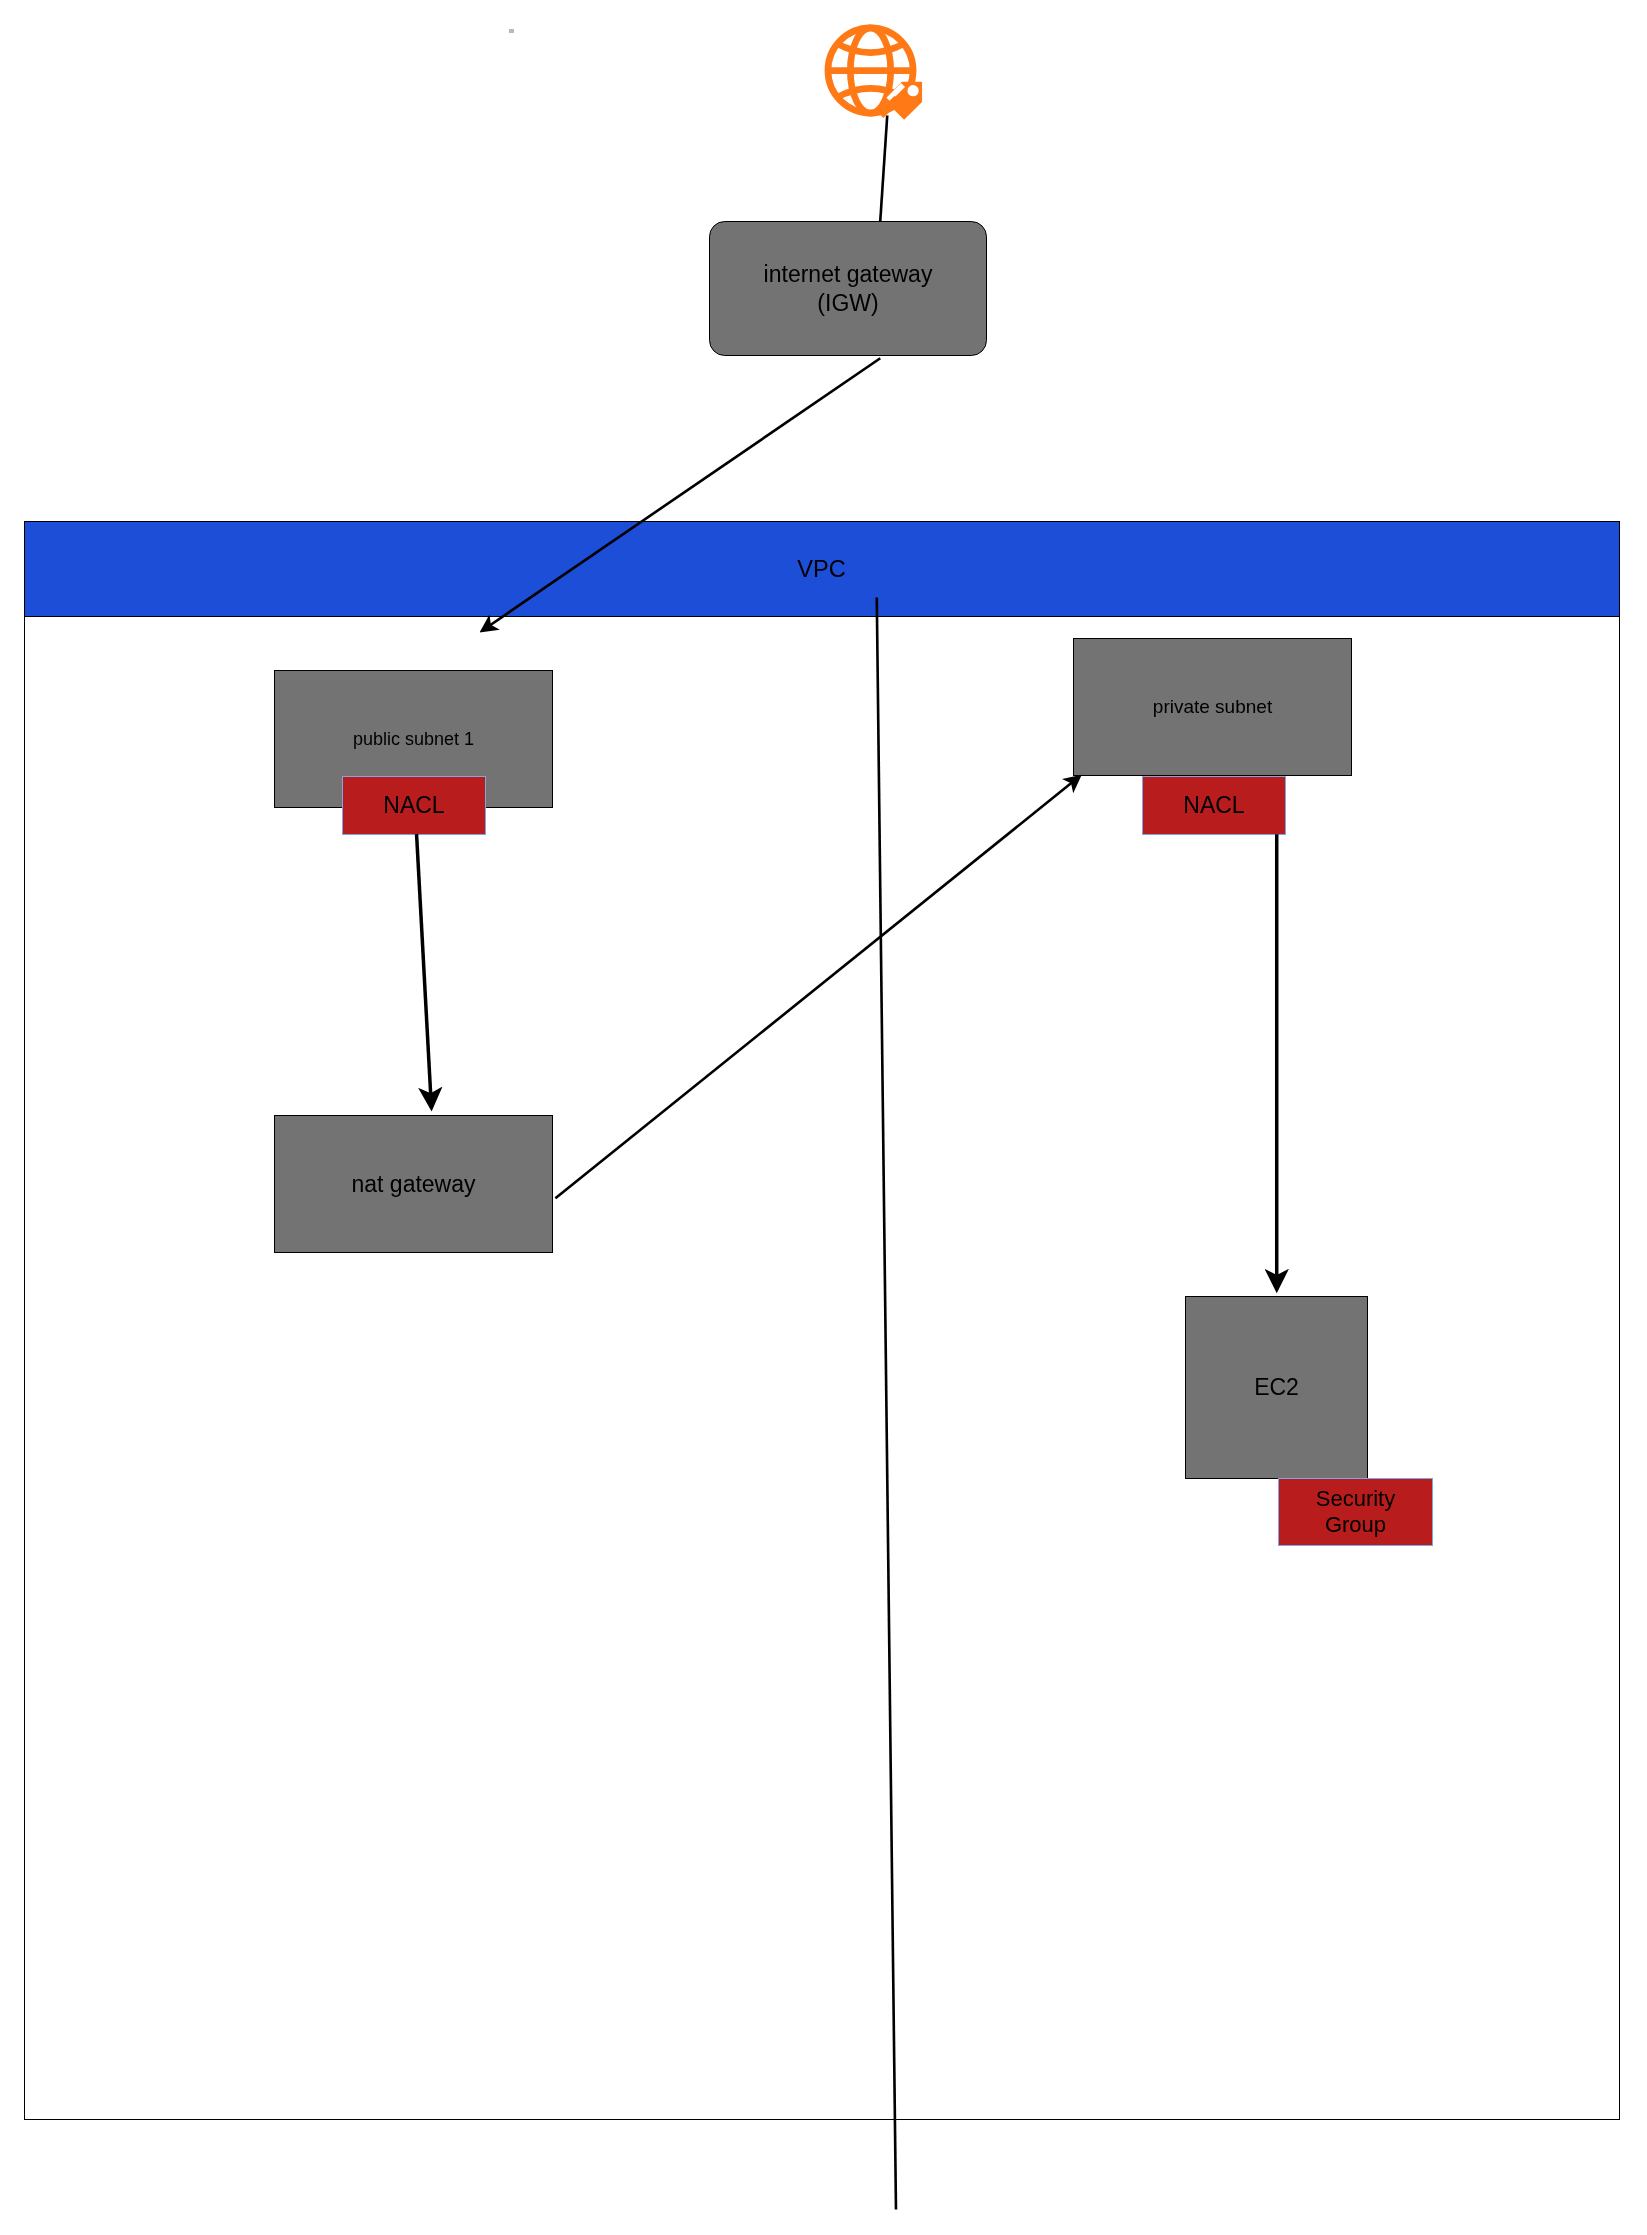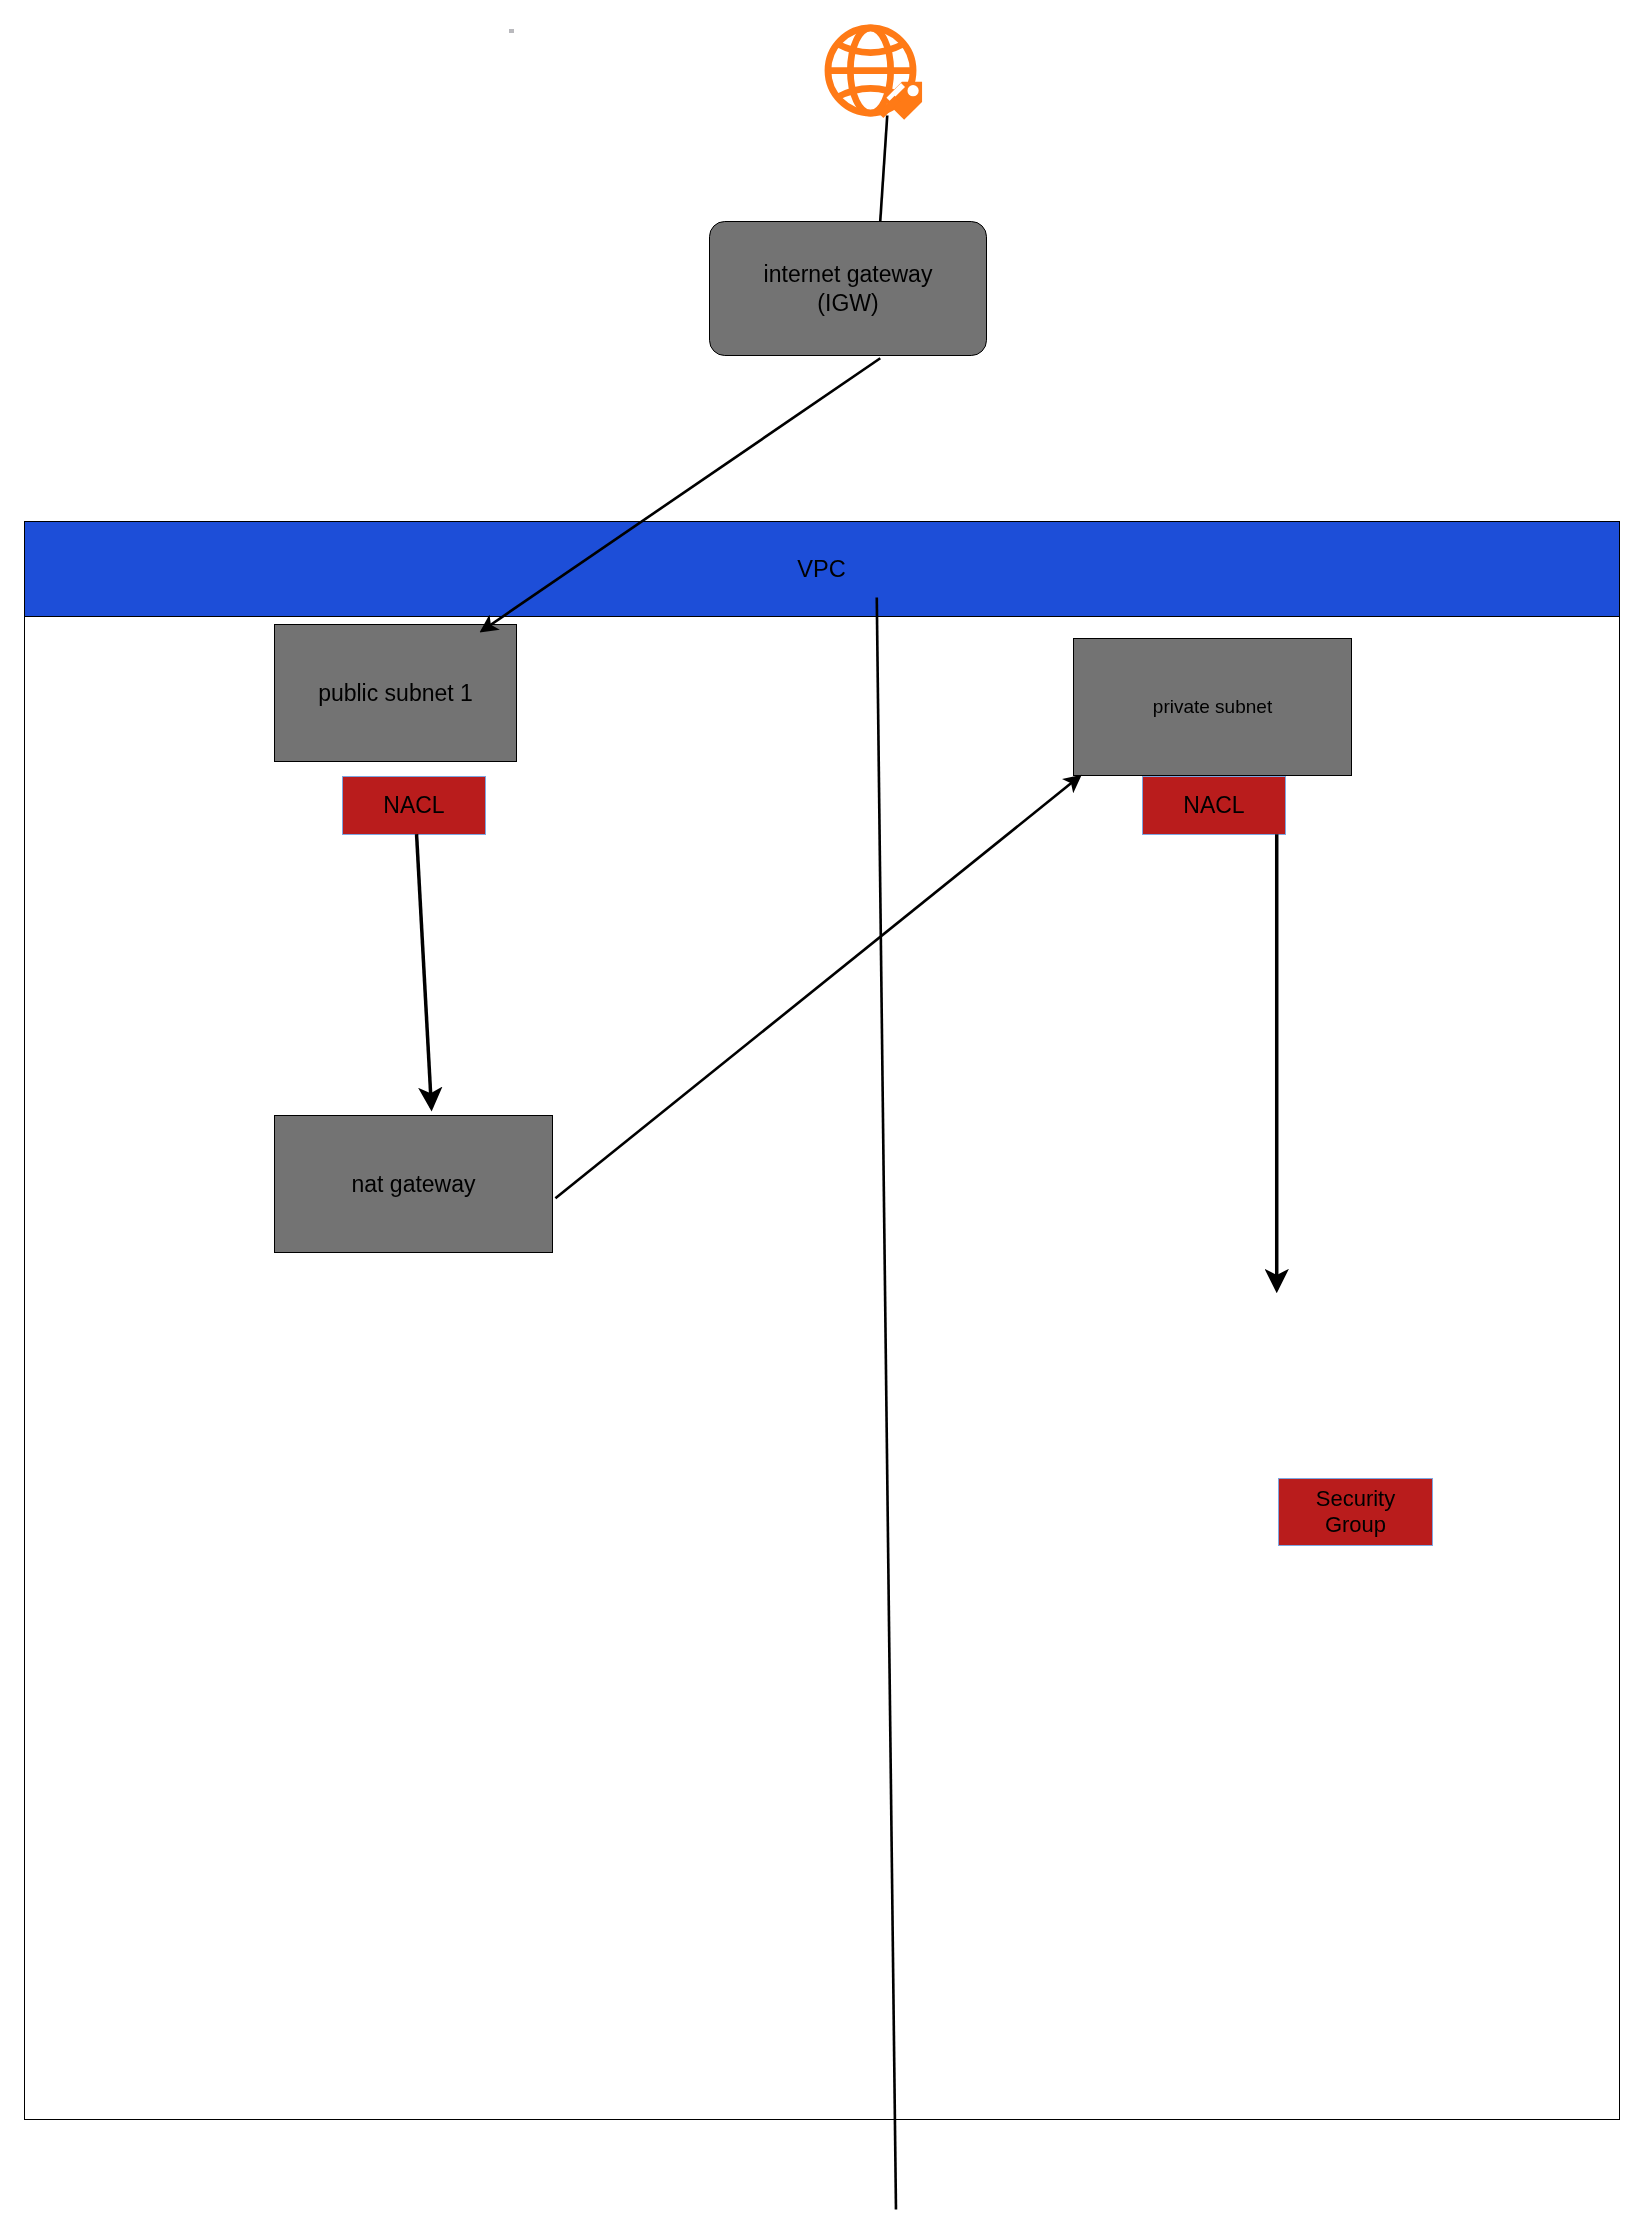--- a/index.html
+++ b/index.html
@@ -114,28 +114,29 @@
   </div>
 
   <div class="node rounded label-2line" style="left:709px; top:221px; width:278px; height:135px; font-size:23px;">internet gateway
 (IGW)</div>
 
   <div class="vpc-header" style="left:23.6px; top:521px; width:1596px; height:96px;">
     <span style="font-size:23.6px;">VPC</span>
   </div>
   <div class="vpc-body" style="left:23.6px; top:616px; width:1596px; height:1504px;"></div>
 
-  <div class="node" style="left:274px; top:624px; width:243px; height:138px; font-size:23px;">public subnet 1</div>
+  <div class="node" style="left:274px; top:670px; width:279px; height:138px; font-size:18px;">public subnet 1</div>
   <div class="badge" style="left:342px; top:776px; width:144px; height:59px; font-size:23px;">NACL</div>
 
   <div class="node" style="left:274px; top:1115px; width:279px; height:138px; font-size:23px;">nat gateway</div>
 
   <div class="node" style="left:1073px; top:638px; width:279px; height:138px; font-size:19px;">private subnet</div>
   <div class="badge" style="left:1142px; top:776px; width:144px; height:59px; font-size:23px;">NACL</div>
 
+  <div class="node" style="left:1185px; top:1296px; width:183px; height:183px; font-size:23px;">EC2</div>
   <div class="badge label-2line" style="left:1278px; top:1478px; width:155px; height:68px; font-size:22px;">Security
 Group</div>
 
   <svg id="edge-layer" viewBox="0 0 1886 2560">
     <defs>
       <marker id="arrow" viewBox="0 0 12 12" refX="10" refY="6" markerWidth="7" markerHeight="7" orient="auto-start-reverse">
         <path d="M 0 0 L 12 6 L 0 12 L 3 6 z" fill="#000000"></path>
       </marker>
     </defs>
 

